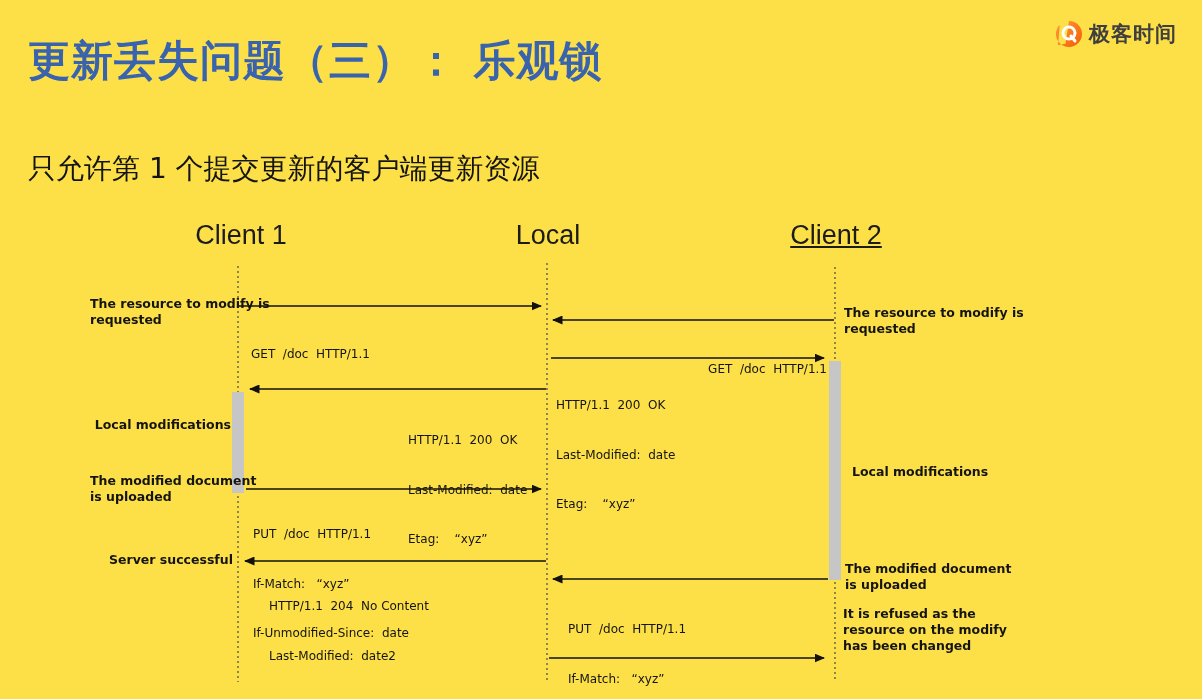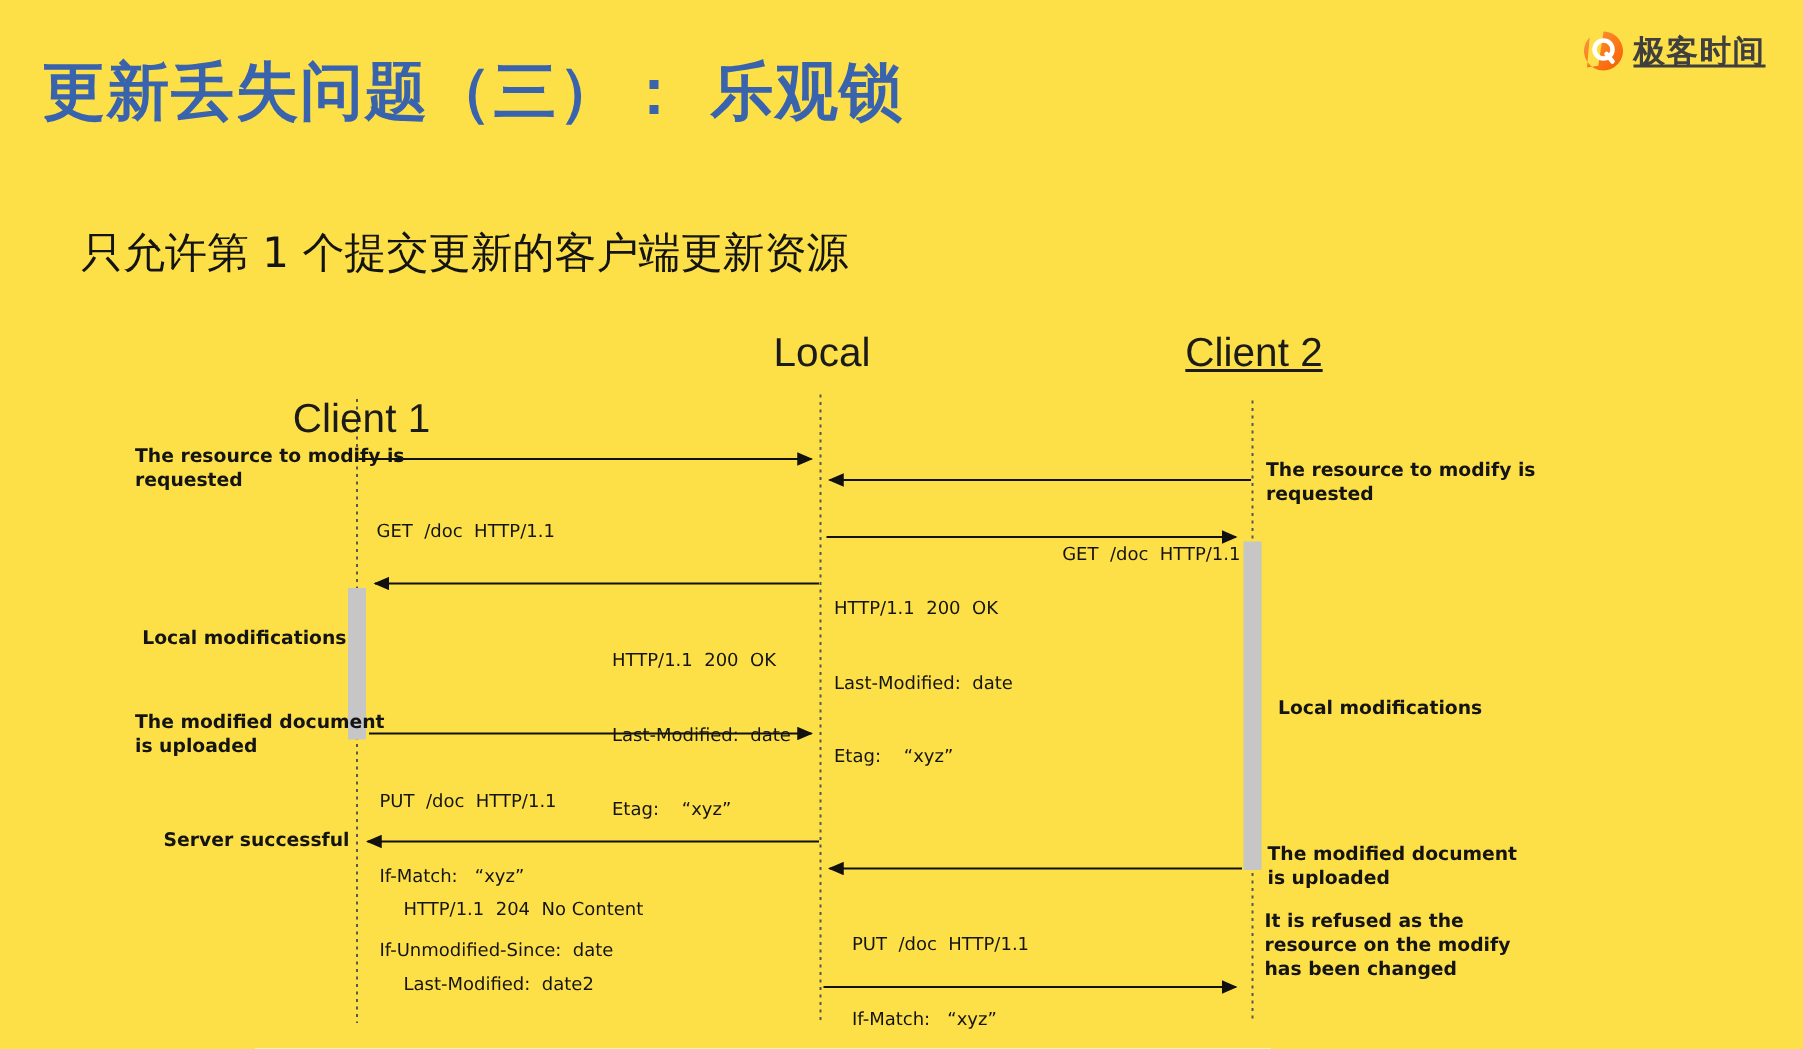--- a/index.html
+++ b/index.html
@@ -1,22 +1,22 @@
 <!DOCTYPE html>
 <html><head>
 <meta charset="utf-8">
 <style>
   html,body{margin:0;padding:0;background:#fff;}
   .slide{position:relative;width:1202px;height:699px;background:#fde047;overflow:hidden;
          font-family:"DejaVu Sans","Liberation Sans",sans-serif;}
   .title{position:absolute;left:28px;top:36px;font-size:42px;line-height:1.2;
          color:#3a63ae;font-weight:600;letter-spacing:1px;}
-  .subtitle{position:absolute;left:28px;top:150px;font-size:28px;color:#141414;font-weight:500;margin-left:26px;}
+  .subtitle{position:absolute;left:28px;top:150px;font-size:28px;color:#141414;font-weight:500;}
   .logo{position:absolute;left:1055px;top:20px;display:flex;align-items:center;}
-  .logo-text{font-size:21px;color:#3f3f3f;font-weight:600;margin-left:6px;letter-spacing:1px;text-decoration:underline;}
+  .logo-text{font-size:21px;color:#3f3f3f;font-weight:600;margin-left:6px;letter-spacing:1px;}
   svg.layer{position:absolute;left:0;top:0;z-index:1;}
   .actor{position:absolute;transform:translateX(-50%);font-size:27px;color:#1b1b1b;
          font-family:"Liberation Sans","DejaVu Sans",sans-serif;z-index:2;}
   .msg{position:absolute;font-size:12px;font-weight:normal;color:#141414;line-height:16.5px;
        white-space:pre;z-index:2;}
   .msg.r{text-align:right;}
   .note{position:absolute;font-size:12.5px;font-weight:bold;color:#141414;line-height:16px;
         white-space:pre-line;z-index:2;}
   .note.r{text-align:right;}
 </style>
@@ -60,21 +60,21 @@
     <line x1="239" y1="306" x2="541" y2="306" stroke="#111" stroke-width="1.3" marker-end="url(#ah)"></line>
     <line x1="834" y1="320" x2="553" y2="320" stroke="#111" stroke-width="1.3" marker-end="url(#ah)"></line>
     <line x1="551" y1="358" x2="824" y2="358" stroke="#111" stroke-width="1.3" marker-end="url(#ah)"></line>
     <line x1="546" y1="389" x2="250" y2="389" stroke="#111" stroke-width="1.3" marker-end="url(#ah)"></line>
     <line x1="246" y1="489" x2="541" y2="489" stroke="#111" stroke-width="1.3" marker-end="url(#ah)"></line>
     <line x1="546" y1="561" x2="245" y2="561" stroke="#111" stroke-width="1.3" marker-end="url(#ah)"></line>
     <line x1="828" y1="579" x2="553" y2="579" stroke="#111" stroke-width="1.3" marker-end="url(#ah)"></line>
     <line x1="549" y1="658" x2="824" y2="658" stroke="#111" stroke-width="1.3" marker-end="url(#ah)"></line>
   </svg>
 
-  <div class="actor" style="left:241px;top:220px;margin-top:44px;">Client 1</div>
+  <div class="actor" style="left:241px;top:220px;">Client 1</div>
   <div class="actor" style="left:548px;top:220px;">Local</div>
   <div class="actor" style="left:836px;top:220px;text-decoration:underline;">Client 2</div>
 
   <div class="msg" style="left:251px;top:313px;">
     <div>GET  /doc  HTTP/1.1</div>
   </div>
 
   <div class="msg r" style="right:375px;top:328px;">
     <div>GET  /doc  HTTP/1.1</div>
   </div>

